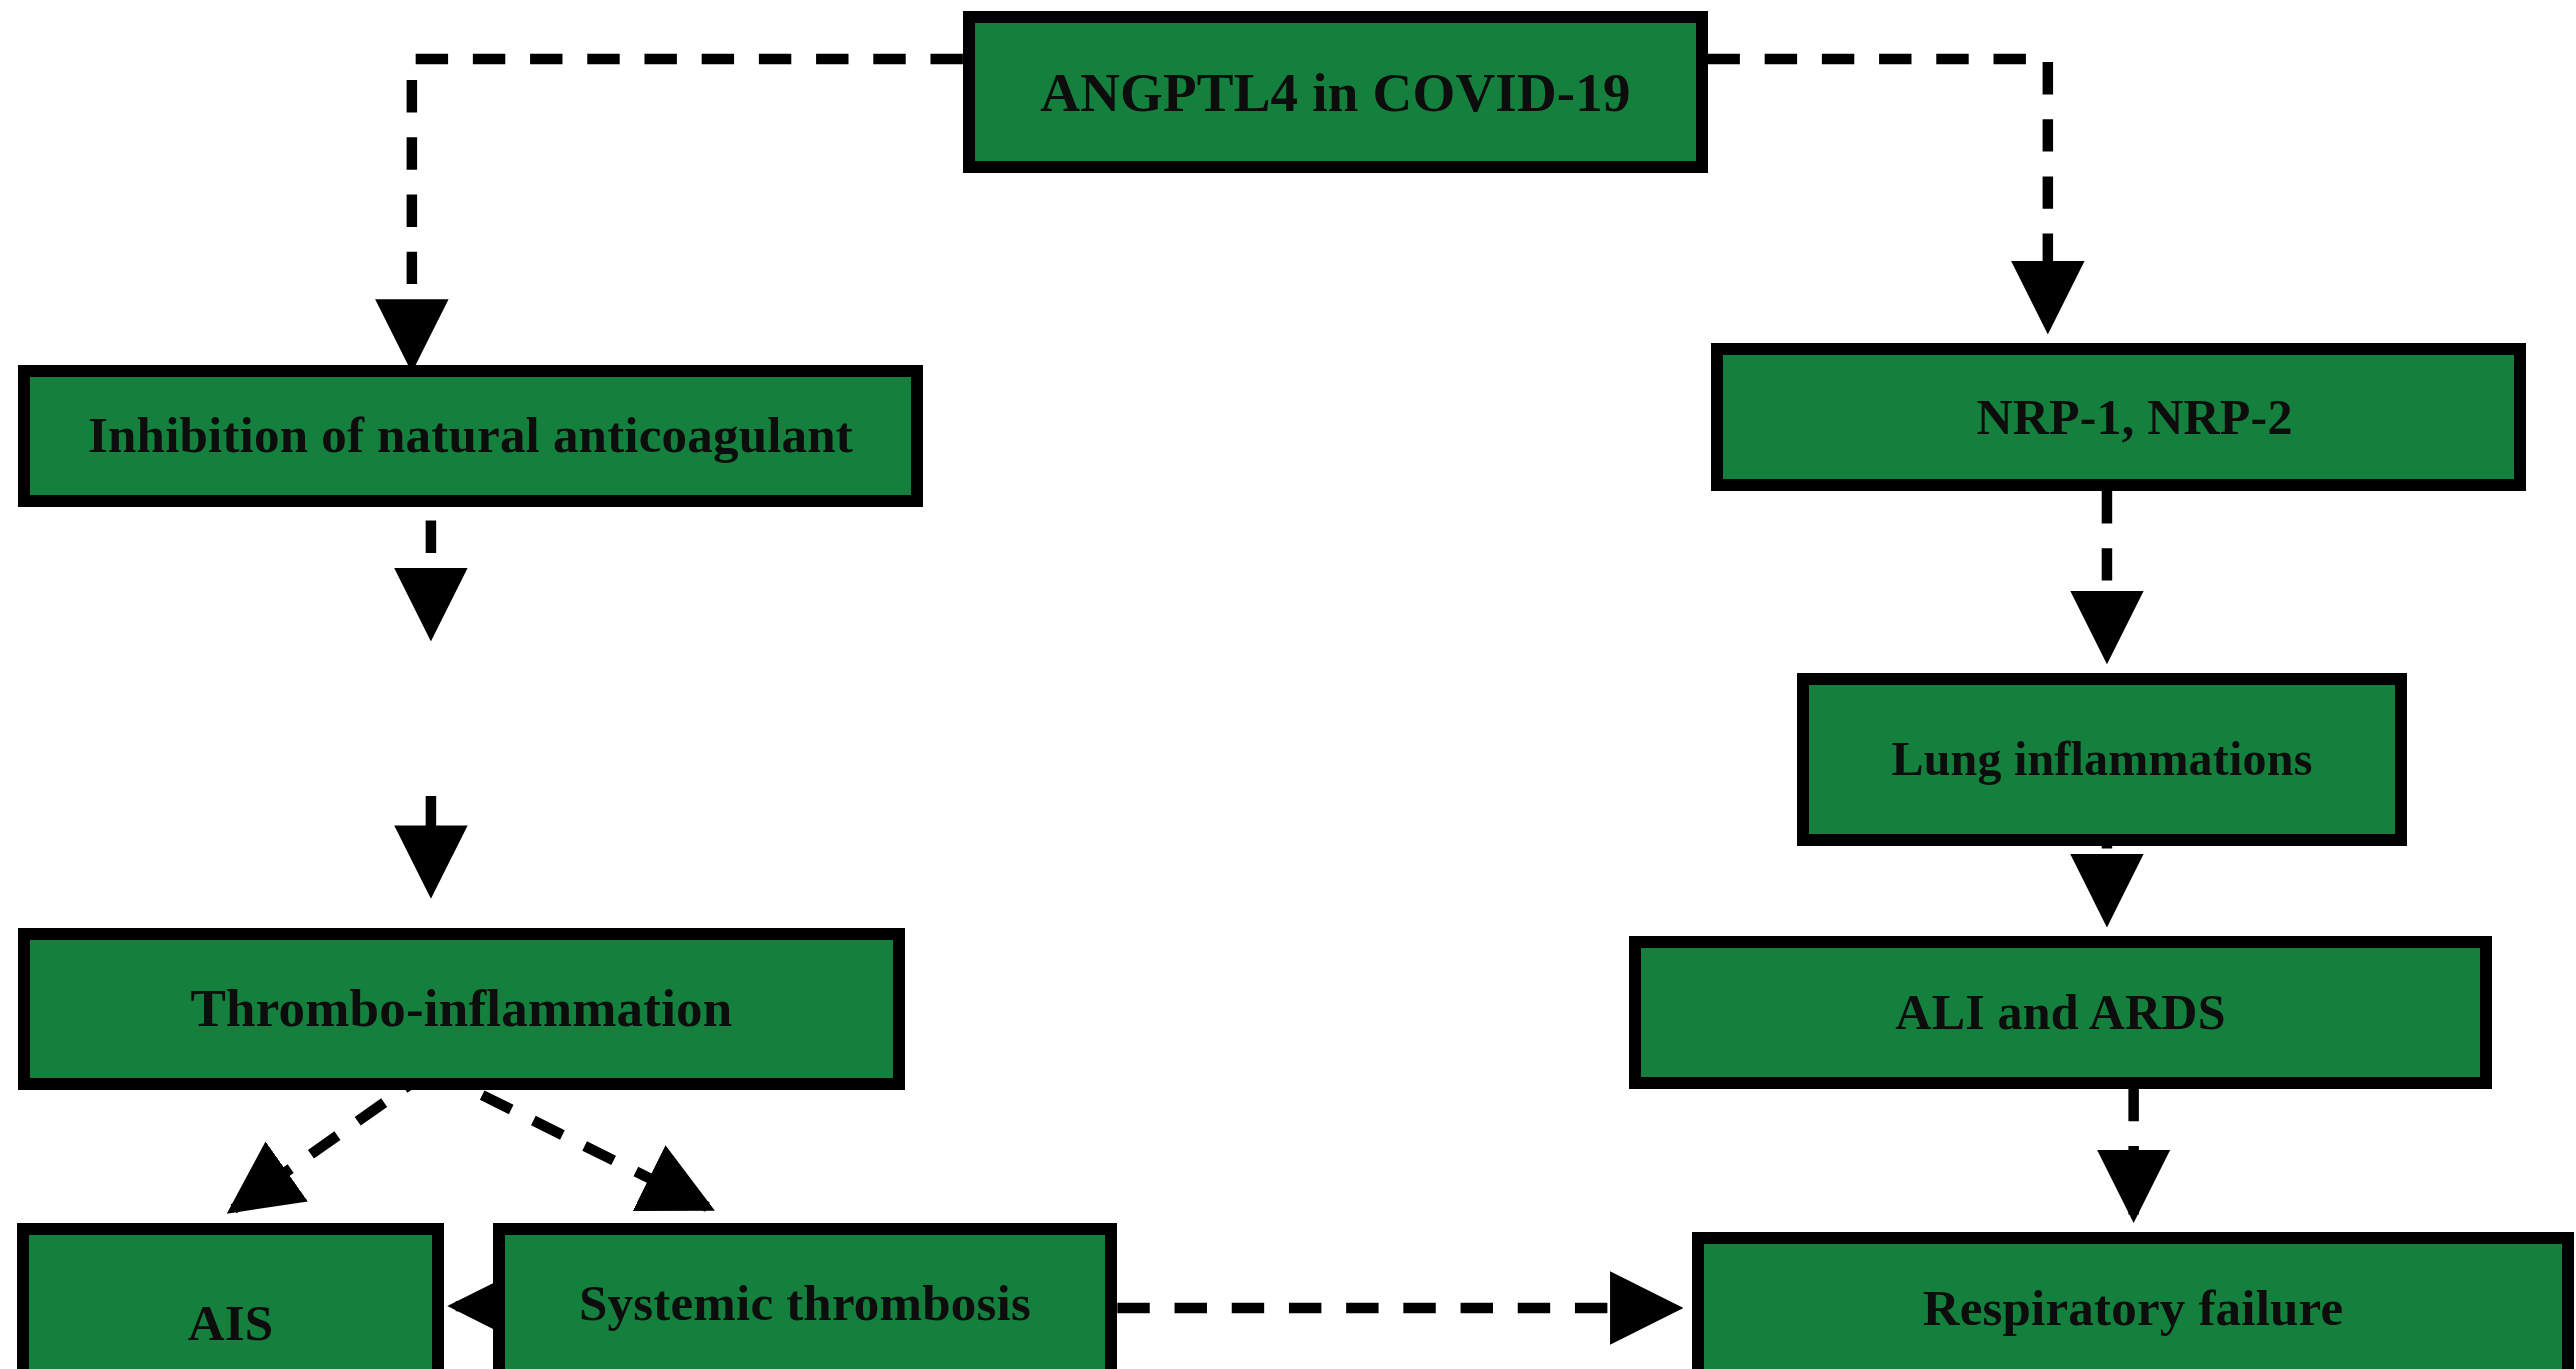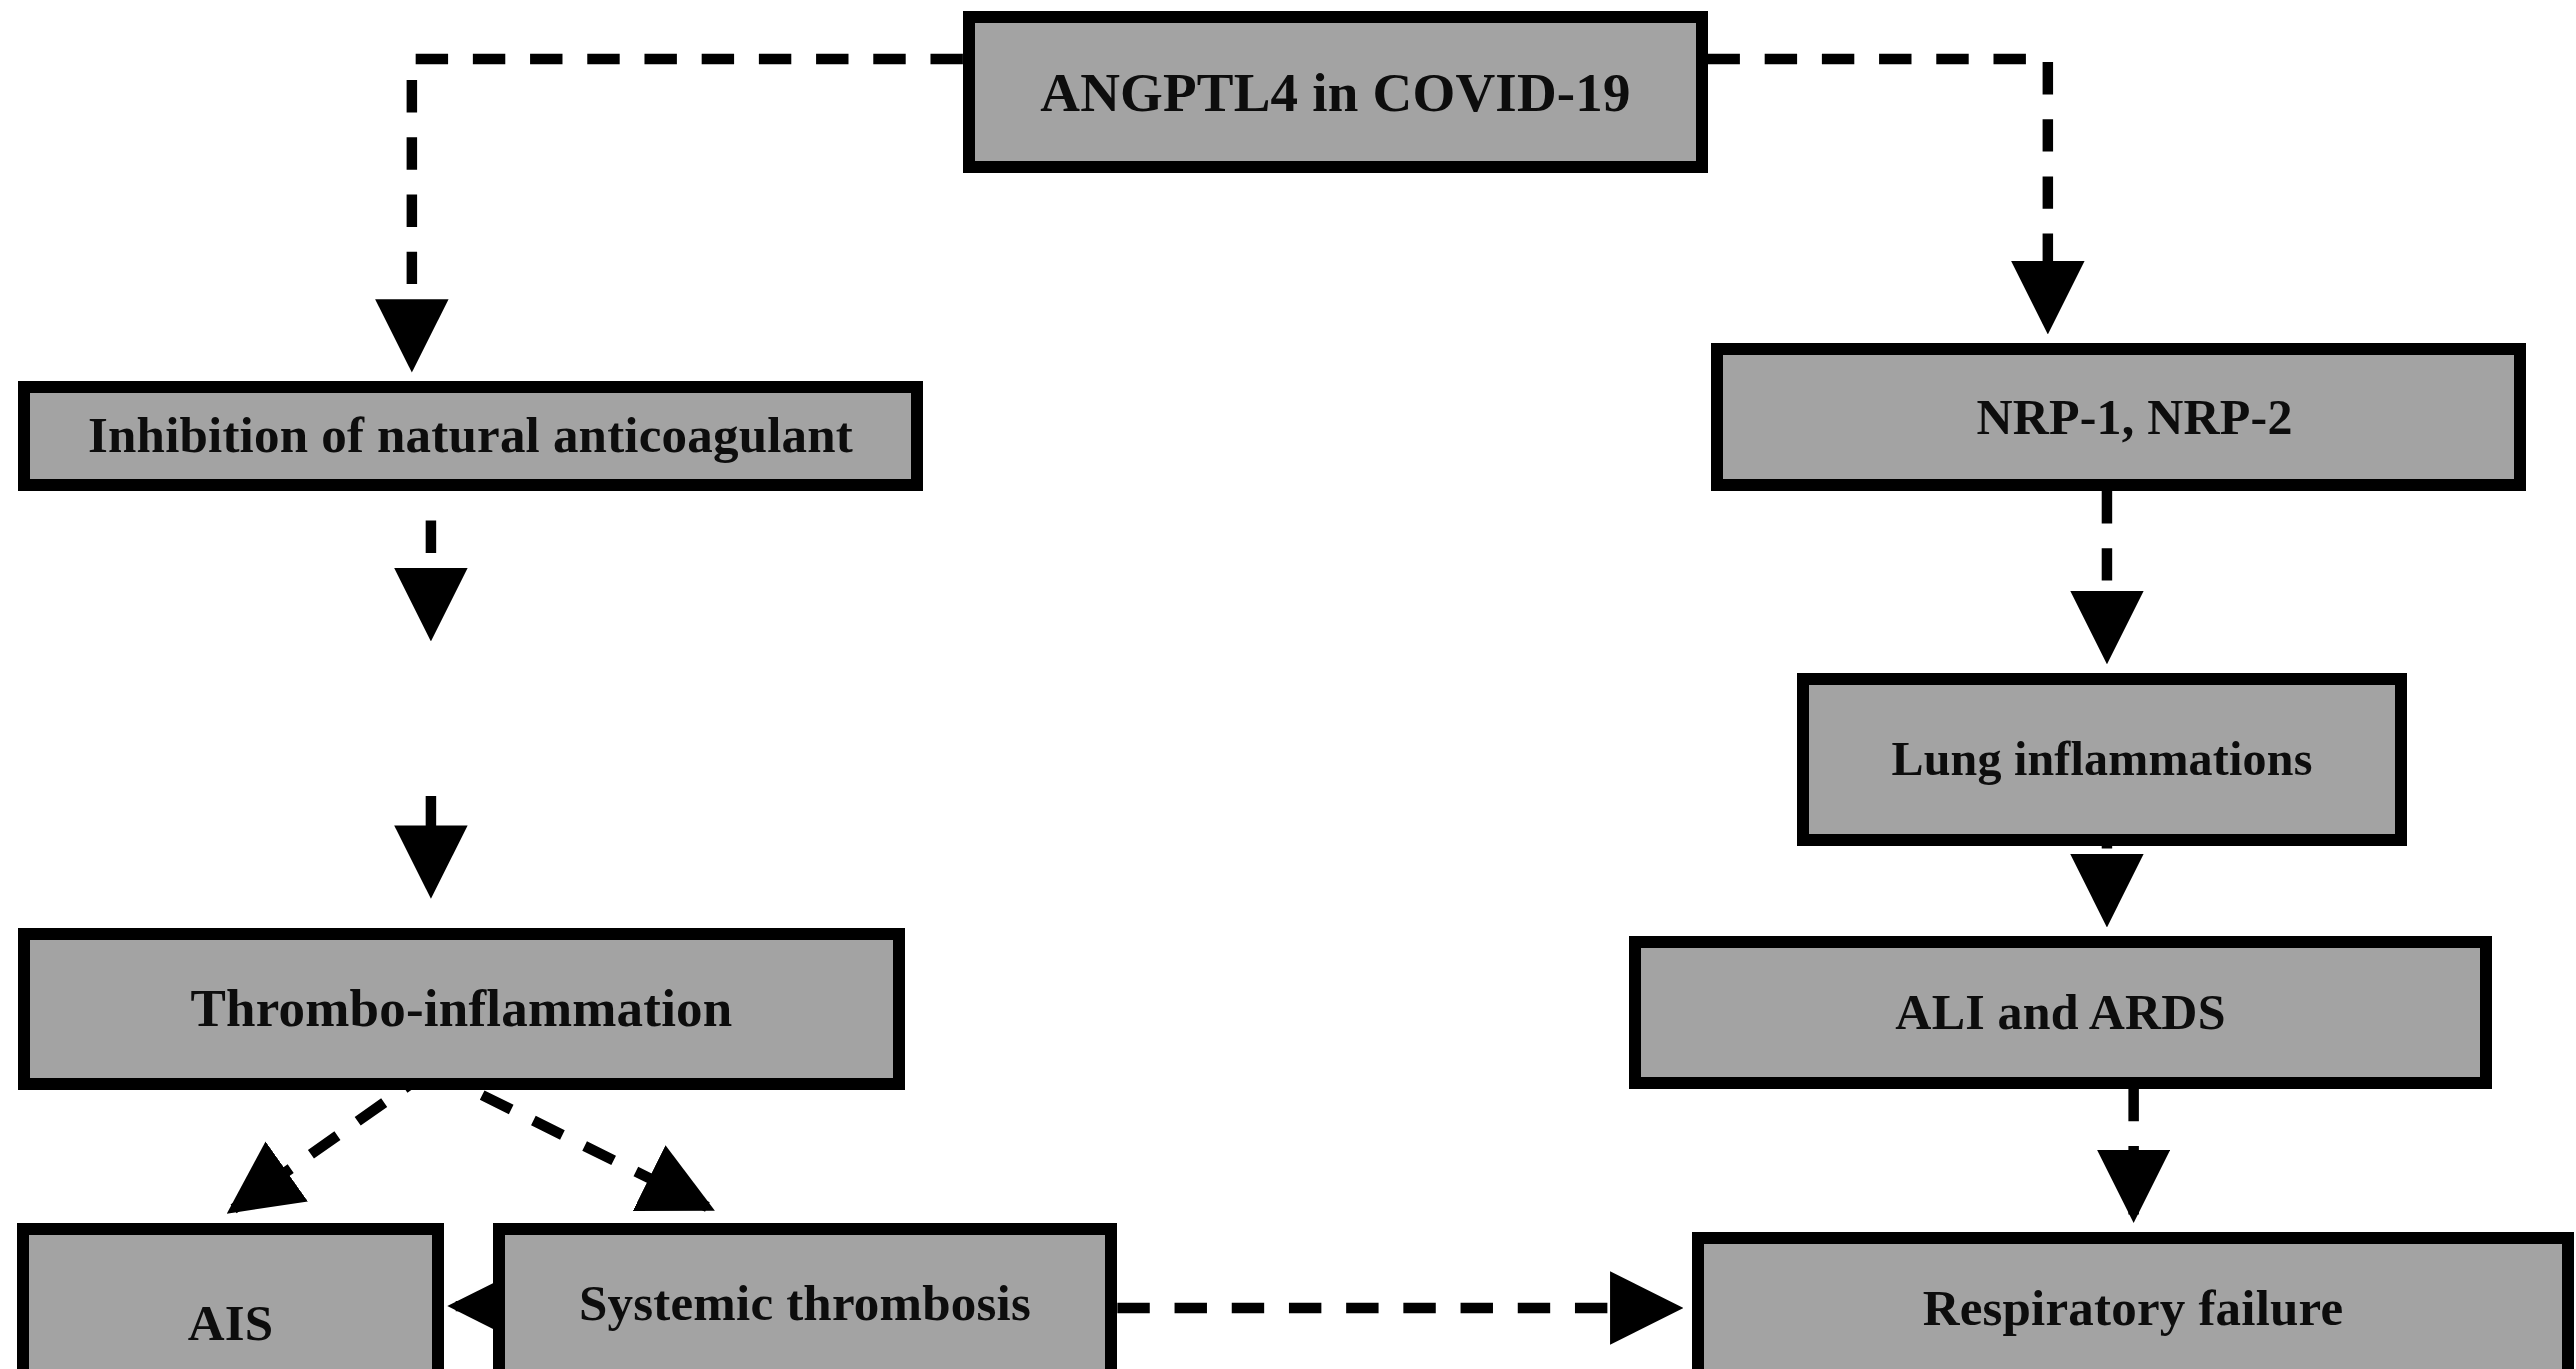--- a/index.html
+++ b/index.html
@@ -20,39 +20,39 @@
     position: absolute;
     left: 0;
     top: 0;
     width: 2576px;
     height: 1370px;
     pointer-events: none;
   }
   .node {
     position: absolute;
     box-sizing: border-box;
-    background: #a3a3a3;
+    background: #15803d;
     border: 12.4px solid #000000;
     display: flex;
     align-items: center;
     justify-content: center;
     text-align: center;
     z-index: 3;
   }
   .node-label {
     font-family: "Liberation Serif", "DejaVu Serif", serif;
     font-weight: bold;
     color: #0d0d0d;
     line-height: 1.05;
     white-space: nowrap;
     letter-spacing: 0.2px;
   }
   
   #node-title      { left: 963px; top: 11.4px;   width: 745px;  height: 162px; }
-  #node-inhibition { left: 18px;   top: 381px;  width: 905px;  height: 110px; }
+  #node-inhibition { left: 18px;   top: 365px;  width: 905px;  height: 142px; }
   #node-ed         { left: 135px;  top: 650px;  width: 387px;  height: 146px; }
   #node-thrombo    { left: 18px;   top: 908px;  width: 887px;  height: 162px; margin-top: 20px; }
   #node-ais        { left: 17px;   top: 1223px; width: 427px;  height: 162px; }
   #node-systemic   { left: 493px;  top: 1223px; width: 624px;  height: 162px; }
   #node-nrp        { left: 1711px; top: 343px;  width: 815px;  height: 148px; padding-left: 32px; }
   #node-lung       { left: 1797px; top: 673px;  width: 610px;  height: 173px; }
   #node-ali        { left: 1629px; top: 936px;  width: 863px;  height: 153px; }
   #node-resp       { left: 1692px; top: 1232px; width: 882px;  height: 153px; }
 
   #node-title      .node-label { font-size: 55px; }

